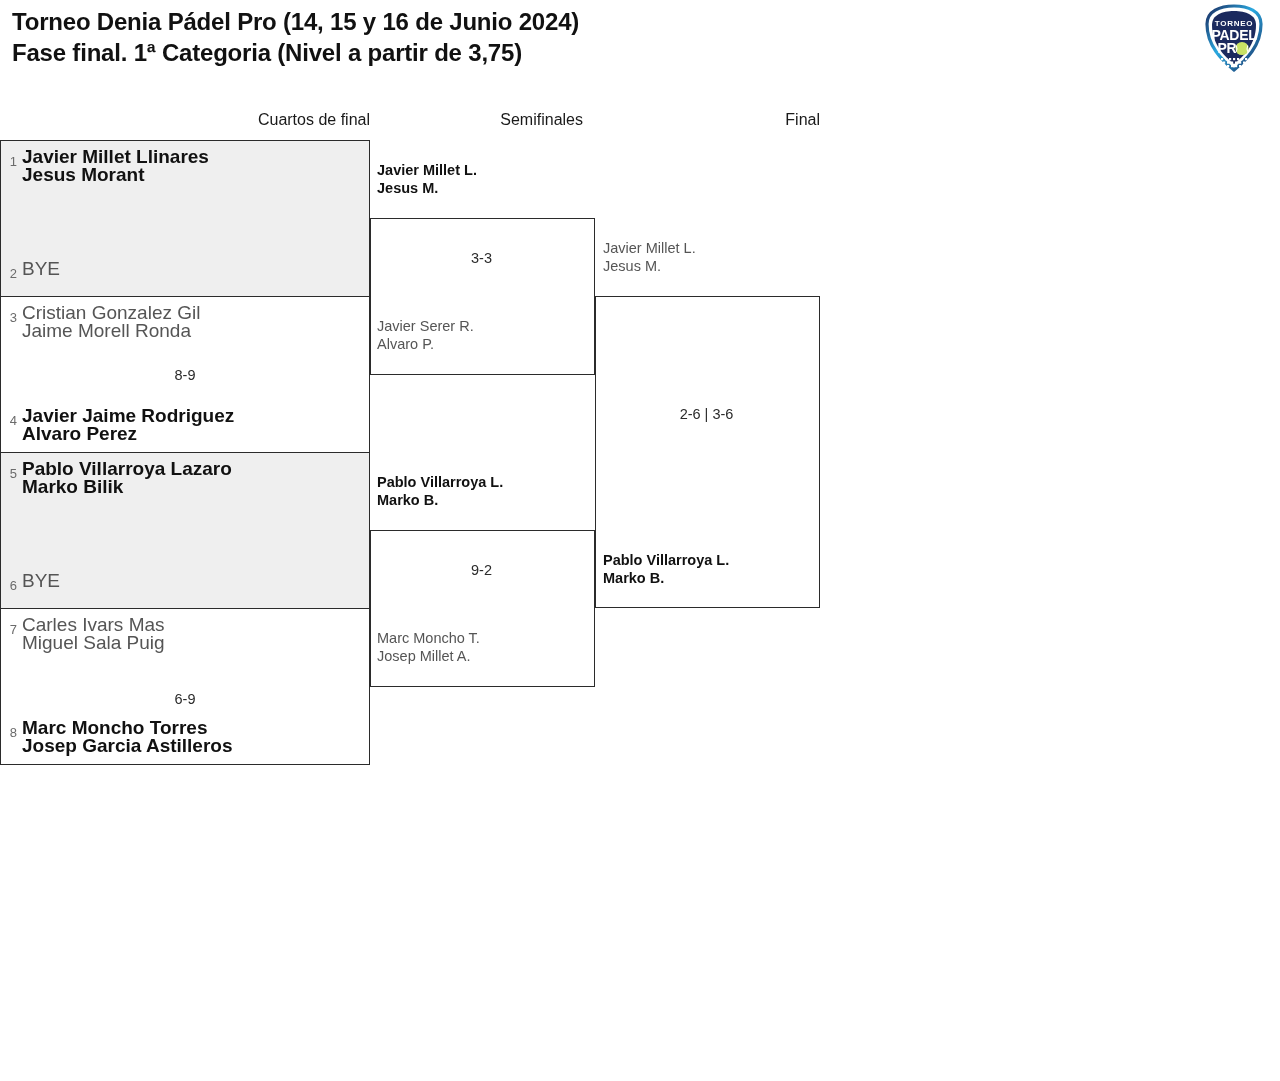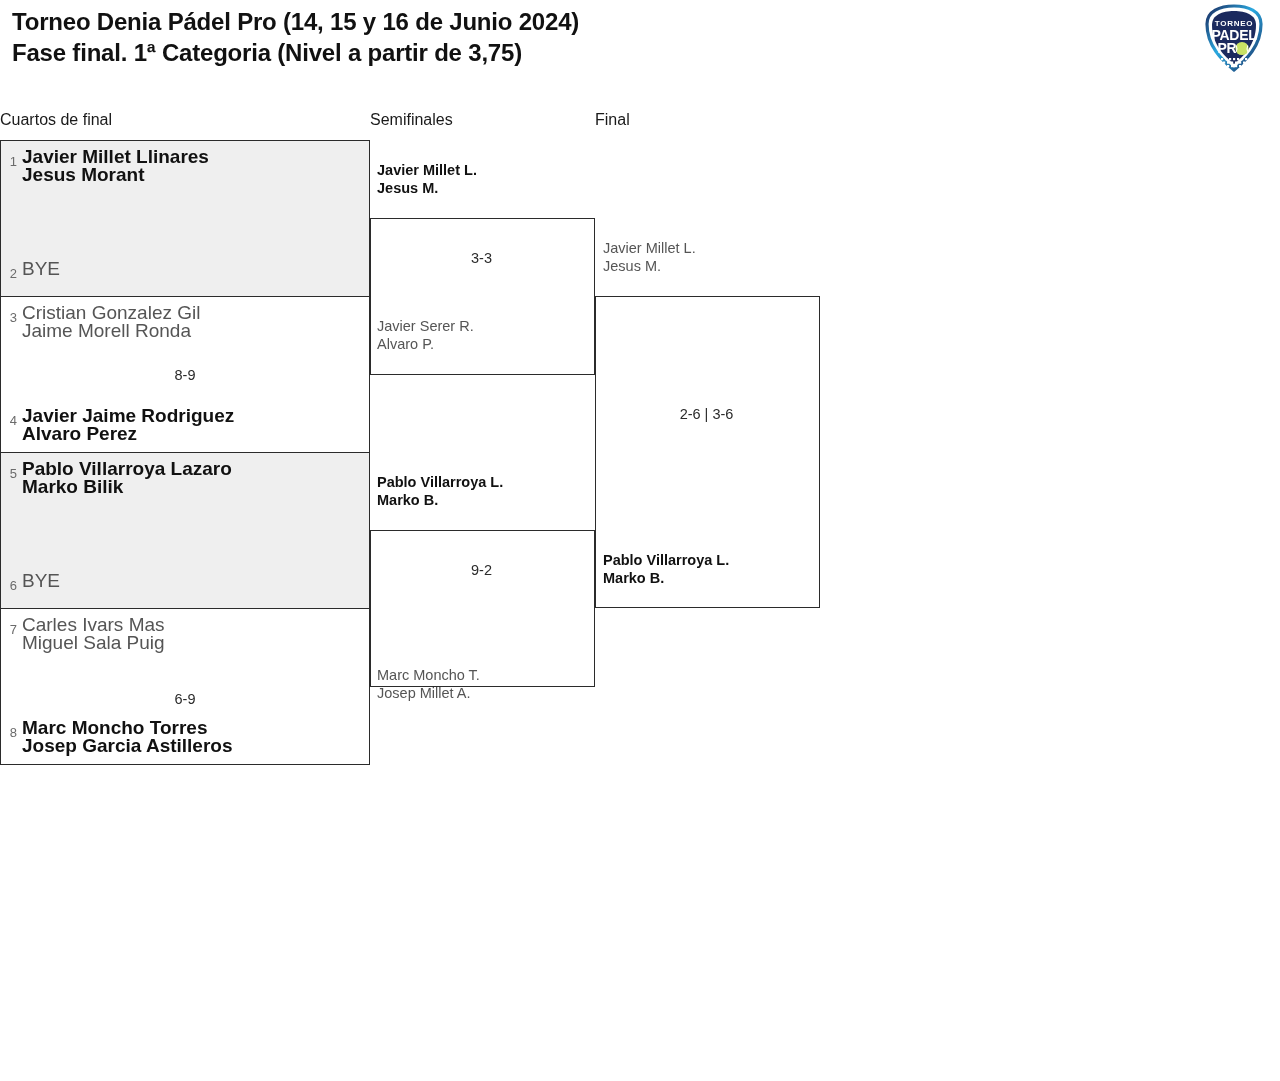--- a/index.html
+++ b/index.html
@@ -41,26 +41,26 @@
     width: 72px;
     height: 72px;
   }
   #logo svg { display: block; }
 
   
   .col-header {
     position: absolute;
     font-size: 16px;
     color: #1a1a1a;
-    text-align: left;
+    text-align: right;
     line-height: 20px;
     white-space: nowrap;
   }
   #hdr-qf    { left: 0px;   top: 110px; width: 370px; }
-  #hdr-sf    { left: 370px; top: 110px; width: 225px; }
+  #hdr-sf    { left: 358px; top: 110px; width: 225px; }
   #hdr-final { left: 595px; top: 110px; width: 225px; }
 
   
   .box {
     position: absolute;
     box-sizing: border-box;
     border: 1px solid #2b2b2b;
   }
   .box.shaded { background: #efefef; }
   .box.plain  { background: #ffffff; }
@@ -133,21 +133,21 @@
   #sf2-score { left: 370px; top: 561px; width: 223px; }
   #fin-score { left: 595px; top: 405px; width: 223px; }
 
   
   .sf-team  { left: 377px; width: 220px; }
   .fin-team { left: 603px; width: 220px; }
 
   #sf1-t1 { top: 161px; }
   #sf1-t2 { top: 317px; }
   #sf2-t1 { top: 473px; }
-  #sf2-t2 { top: 666px; }
+  #sf2-t2 { top: 629px; }
   #fin-t1 { top: 239px; }
   #fin-t2 { top: 551px; }
 
   .sf-team .names, .fin-team .names { font-size: 14.5px; line-height: 18px; }
 </style>
 </head>
 <body>
 
 <div id="title-block">
   <div class="title-line">Torneo Denia Pádel Pro (14, 15 y 16 de Junio 2024)</div>

